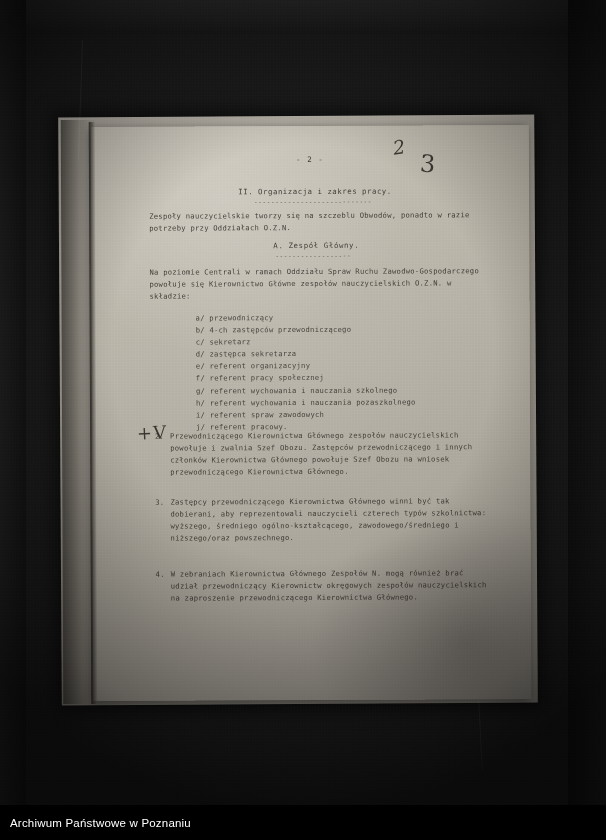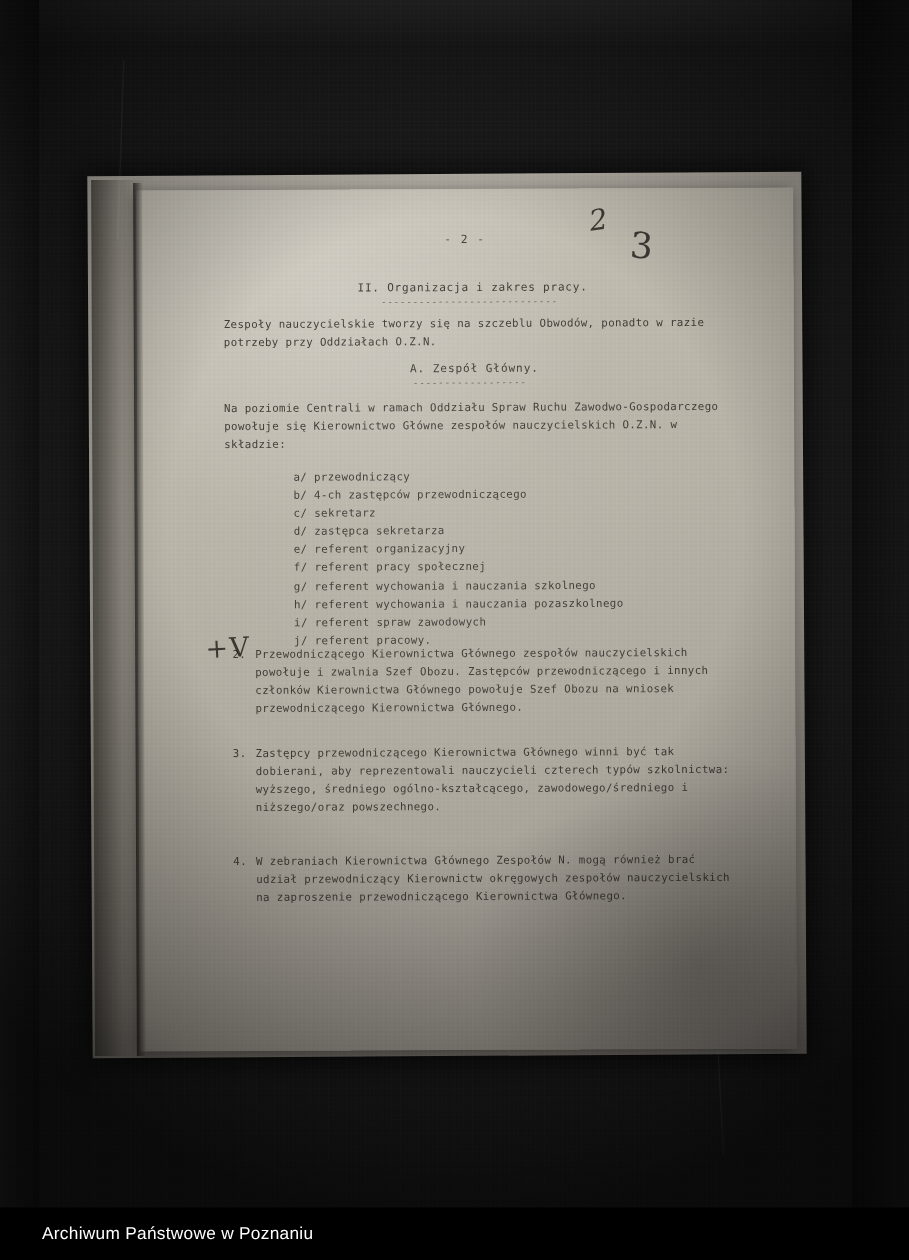--- a/index.html
+++ b/index.html
@@ -270,21 +270,21 @@
     height: 35px;
     background: #000;
     z-index: 50;
     display: flex;
     align-items: center;
   }
   #footer .caption {
     color: #ffffff;
     font-family: "Liberation Sans", sans-serif;
     font-size: 11.5px;
-    padding-left: 28px;
+    padding-left: 10px;
     letter-spacing: 0.2px;
   }
 
   
   .scratch {
     position: absolute;
     background: rgba(255,255,255,0.07);
     z-index: 34;
   }
 </style>

